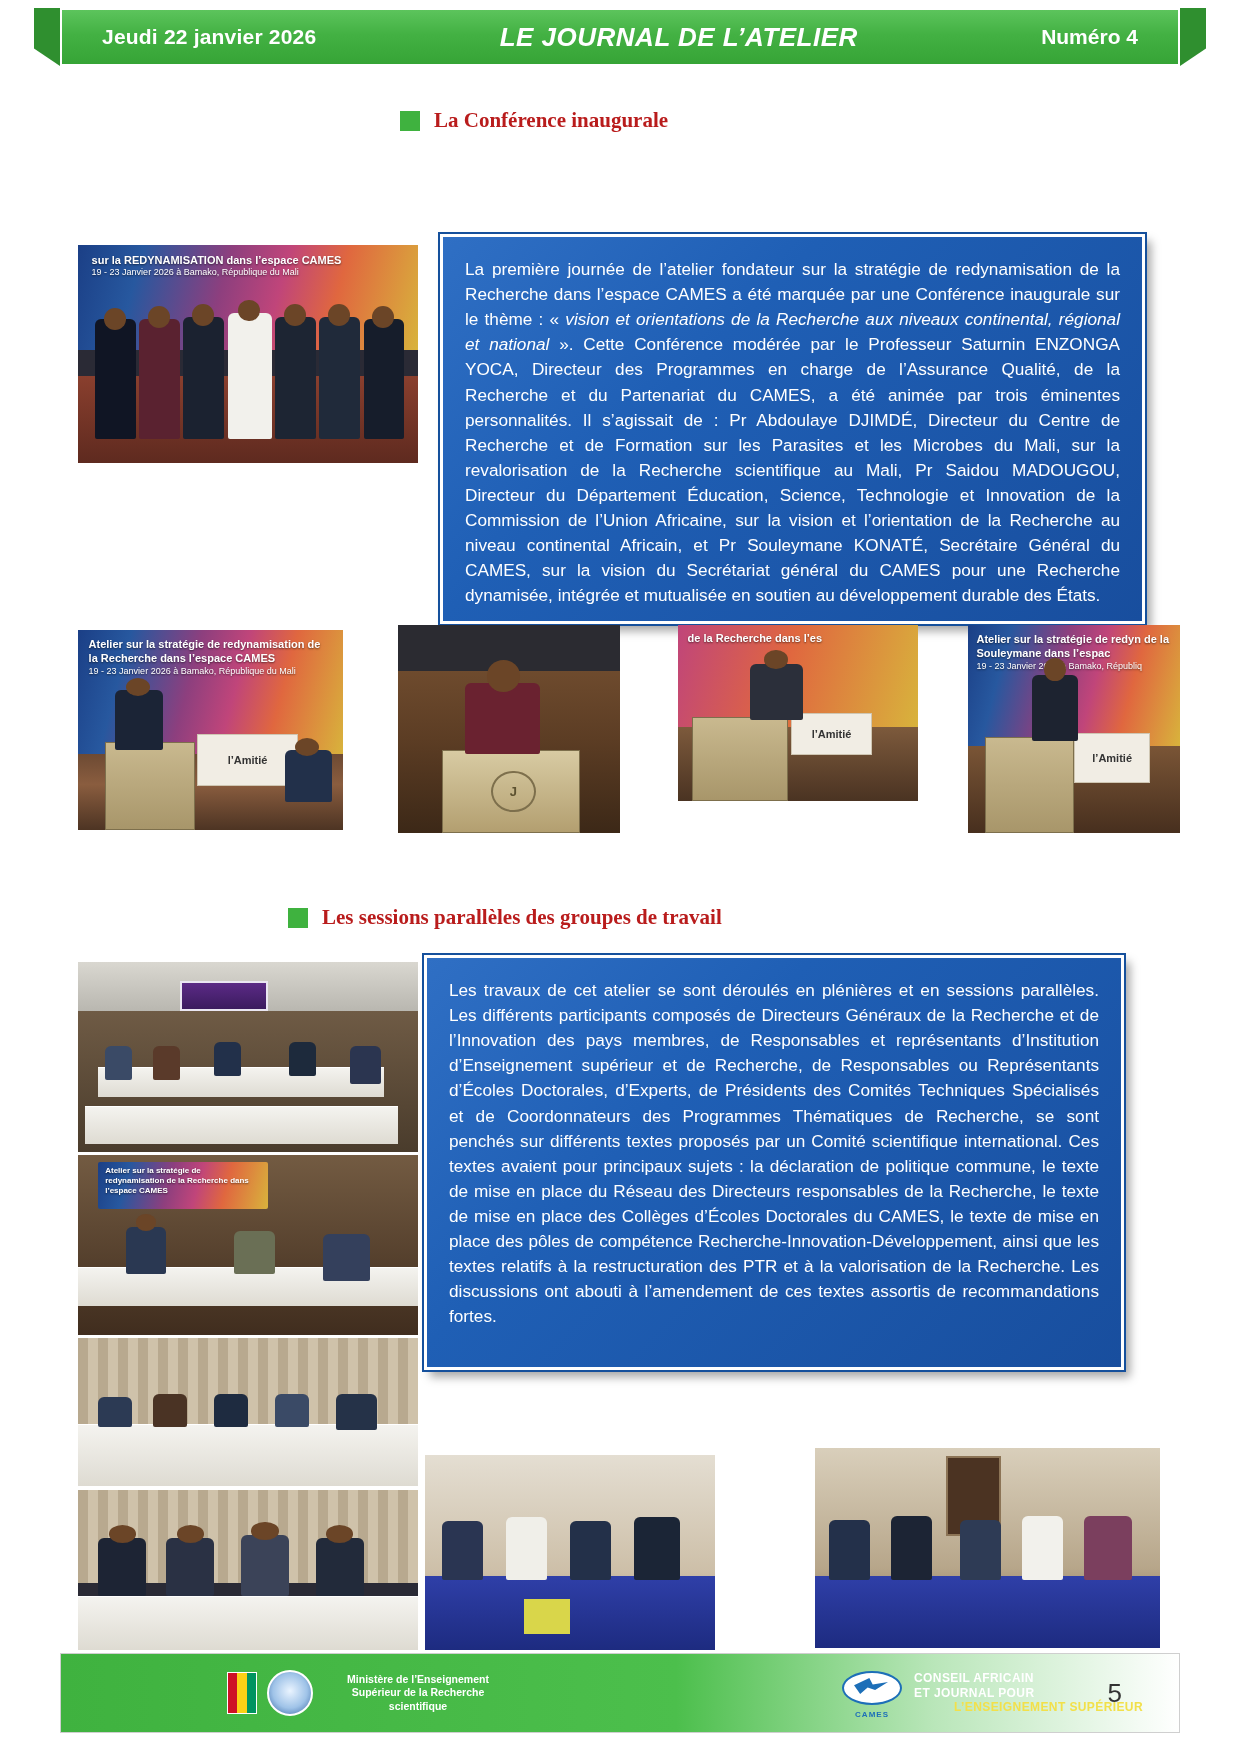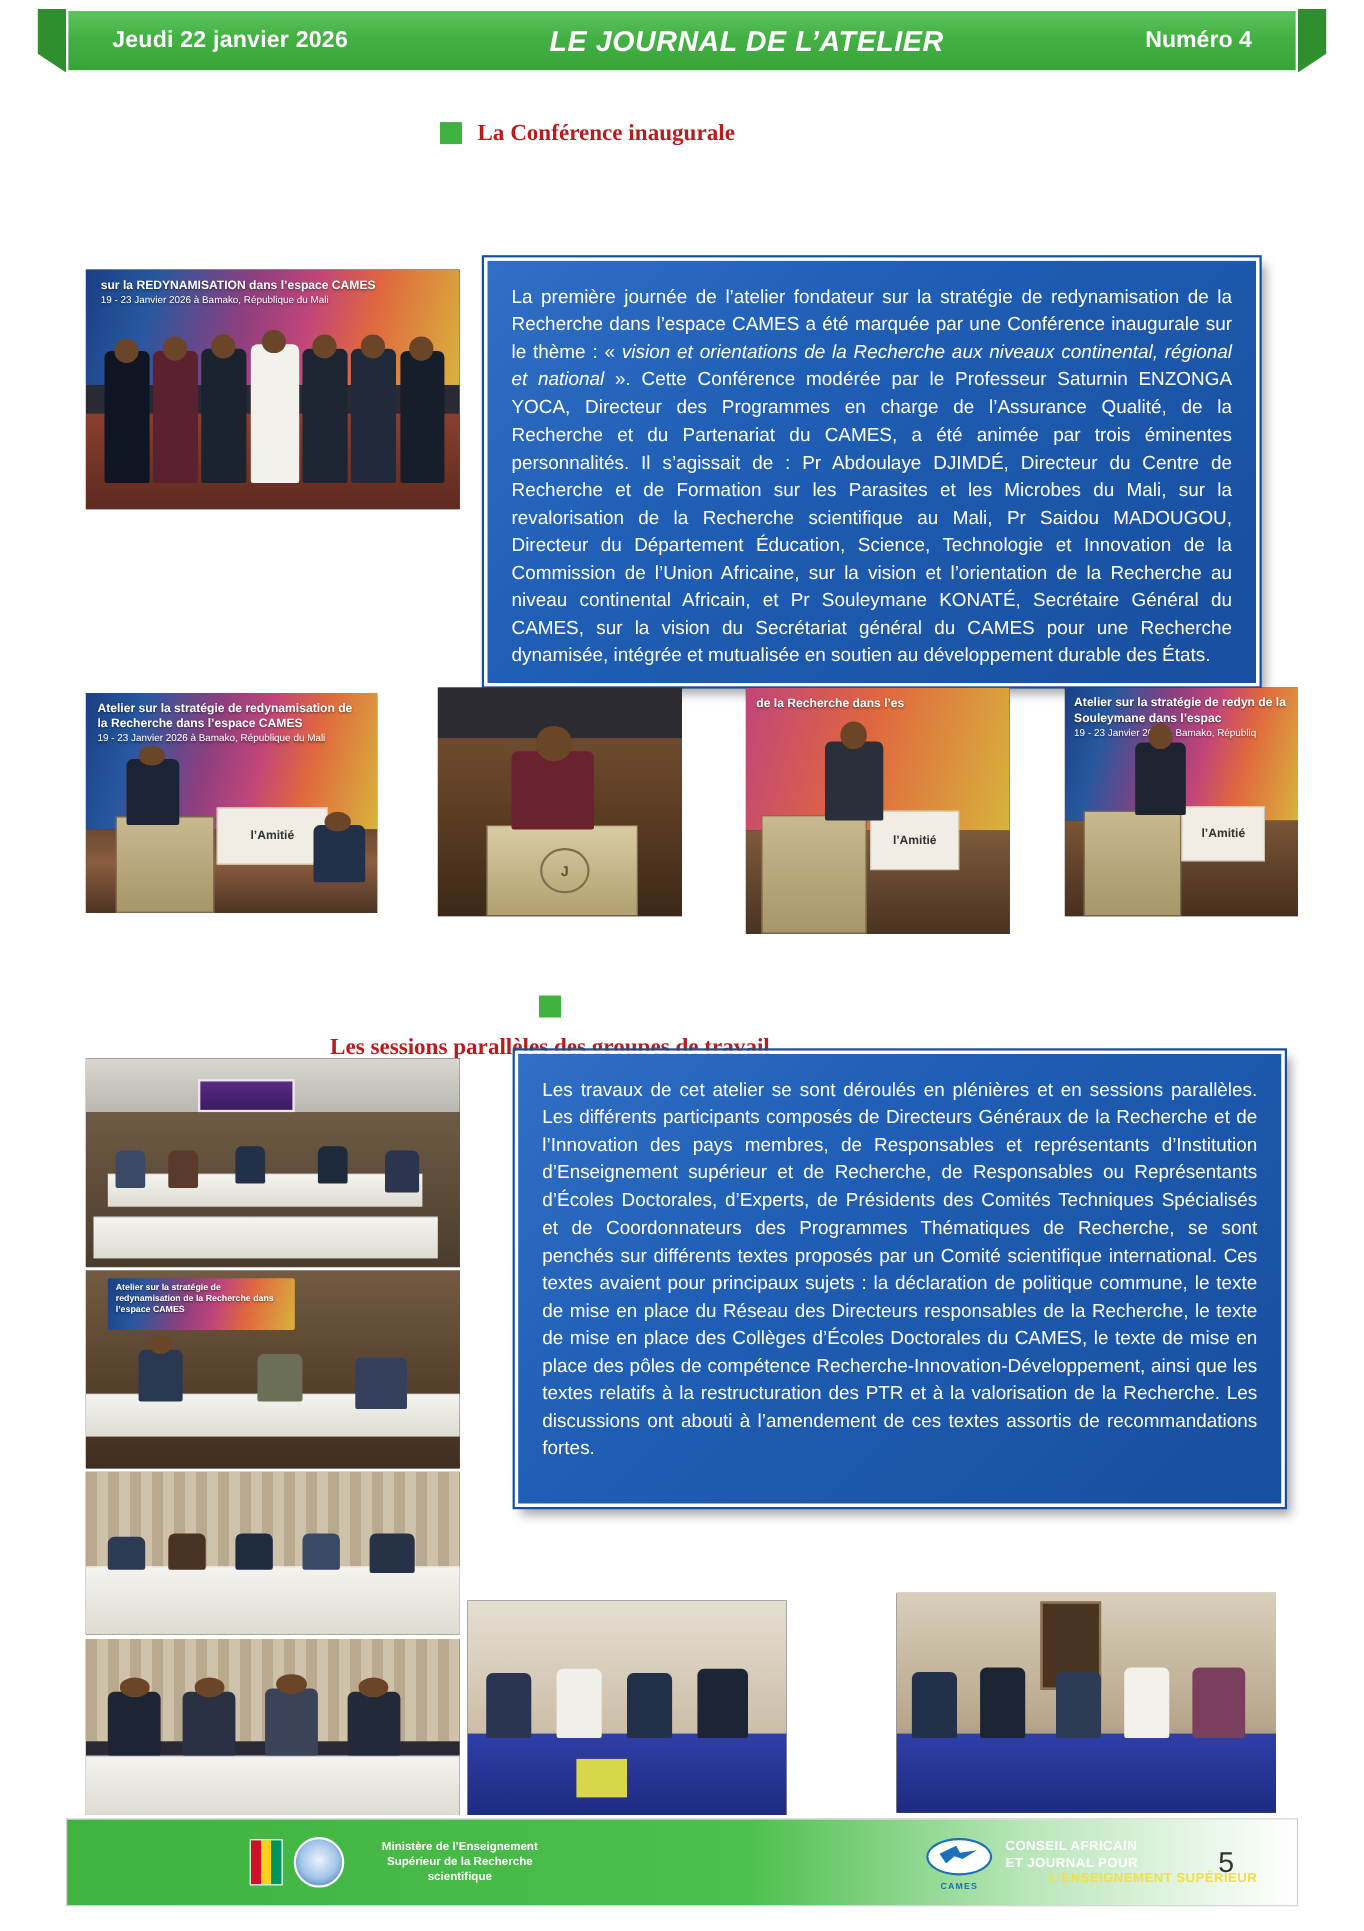--- a/index.html
+++ b/index.html
@@ -73,21 +73,21 @@
     flex: 0 0 auto;
   }
   .heading-text {
     font-size: 21px;
     font-weight: bold;
     color: #b91c1c;
     white-space: nowrap;
     font-family: Liberation Serif, serif;
   }
   #heading-1 { top: 108px; left: 400px; }
-  #heading-2 { top: 905px; left: 300px; flex-direction: column; }
+  #heading-2 { top: 905px; left: 288px; }
 
   
   .textbox {
     position: absolute;
     background: linear-gradient(135deg, #2f6fc4 0%, #1f5fb5 35%, #184e9e 100%);
     border: 3px solid #ffffff;
     outline: 2px solid #15509c;
     box-shadow: 6px 7px 9px rgba(0,0,0,.35);
     color: #ffffff;
     padding: 20px 22px 18px 22px;
@@ -96,21 +96,21 @@
     margin: 0;
     font-size: 17.2px;
     line-height: 1.46;
     text-align: justify;
     text-justify: inter-word;
     hyphens: none;
   }
   .textbox em { font-style: italic; }
 
   #textbox-1 { top: 186px; left: 440px; width: 705px; height: 390px; margin-top: 48px; }
-  #textbox-2 { top: 955px; left: 468px; width: 700px; height: 415px; }
+  #textbox-2 { top: 955px; left: 424px; width: 700px; height: 415px; }
 
   
   .photo {
     position: absolute;
     overflow: hidden;
     background: #2a2a35;
   }
 
   
   .banner-bg {
@@ -166,21 +166,21 @@
     position: absolute;
     background: linear-gradient(180deg,#5b2a86 0%, #3b1b5e 100%);
     border: 2px solid #eae6f2;
   }
 
   
   #photo-group      { top: 245px; left: 78px; width: 340px; height: 218px; }
 
   #photo-row1-a     { top: 630px; left: 78px; width: 265px; height: 200px; }
   #photo-row1-b     { top: 625px; left: 398px; width: 222px; height: 208px; }
-  #photo-row1-c     { top: 625px; left: 678px; width: 240px; height: 224px; }
+  #photo-row1-c     { top: 625px; left: 678px; width: 240px; height: 176px; }
   #photo-row1-d     { top: 625px; left: 968px; width: 212px; height: 208px; }
 
   #photo-s-1        { top: 962px; left: 78px; width: 340px; height: 190px; }
   #photo-s-2        { top: 1155px; left: 78px; width: 340px; height: 180px; }
   #photo-s-3        { top: 1338px; left: 78px; width: 340px; height: 148px; }
   #photo-s-4        { top: 1490px; left: 78px; width: 340px; height: 160px; }
   #photo-s-5        { top: 1455px; left: 425px; width: 290px; height: 195px; }
   #photo-s-6        { top: 1448px; left: 815px; width: 345px; height: 200px; }
 
   

